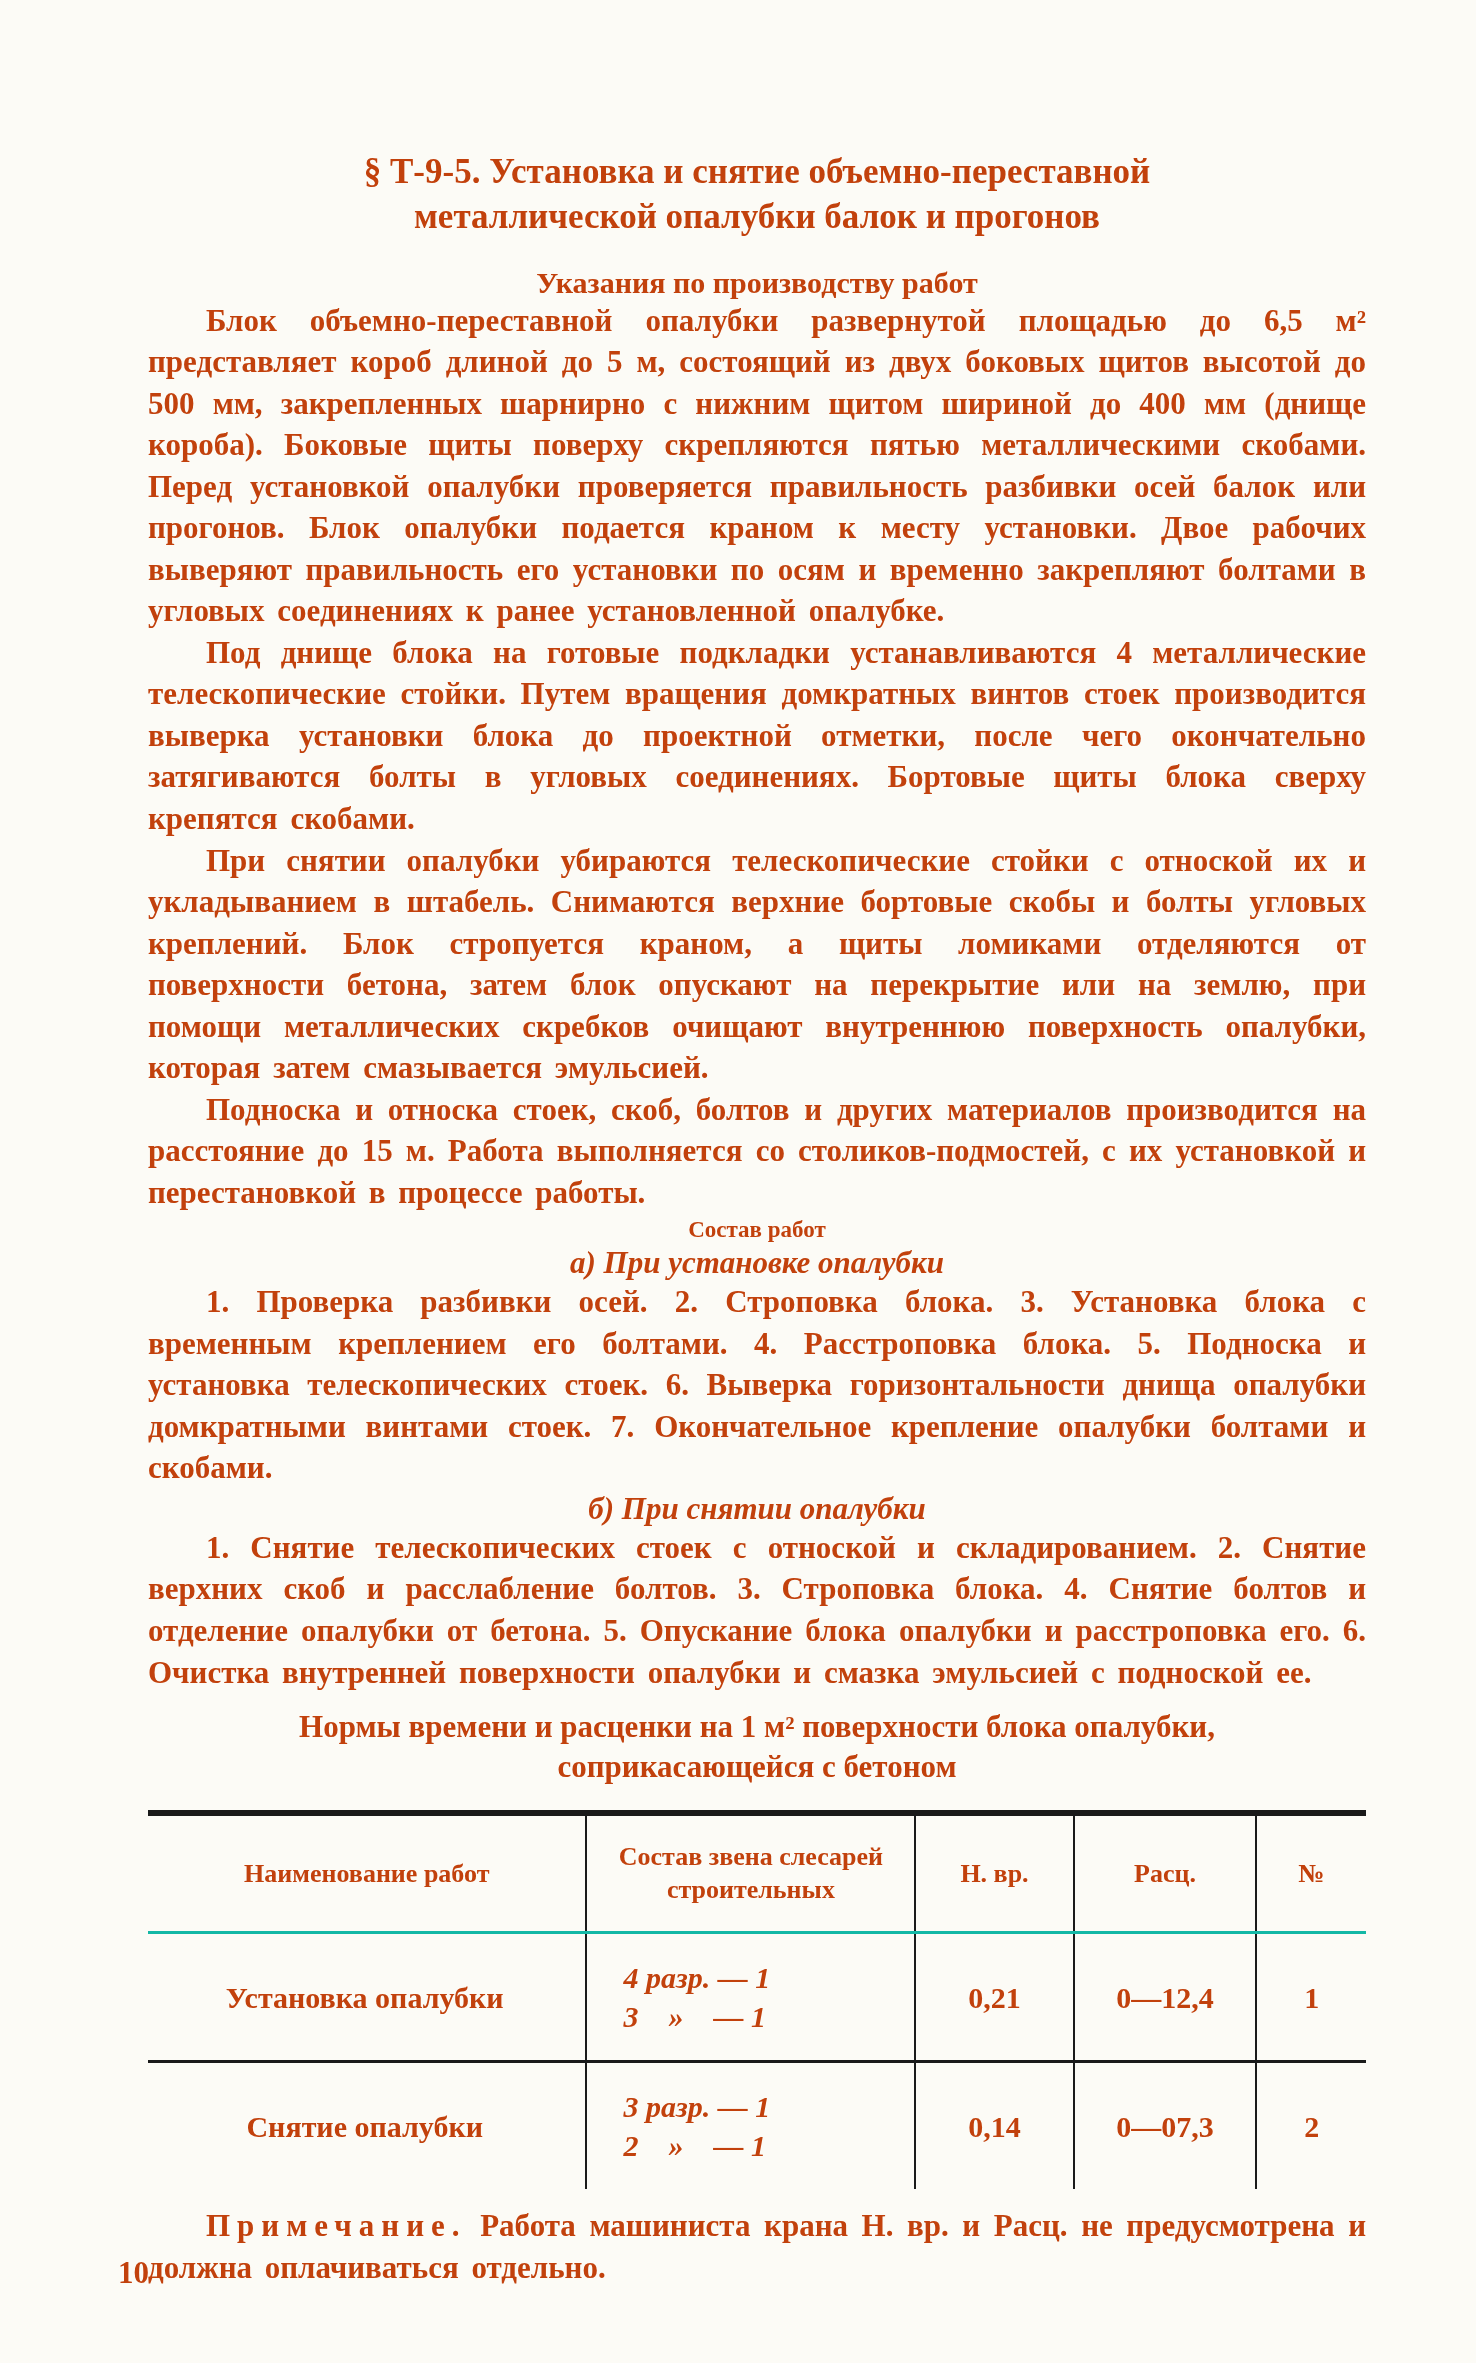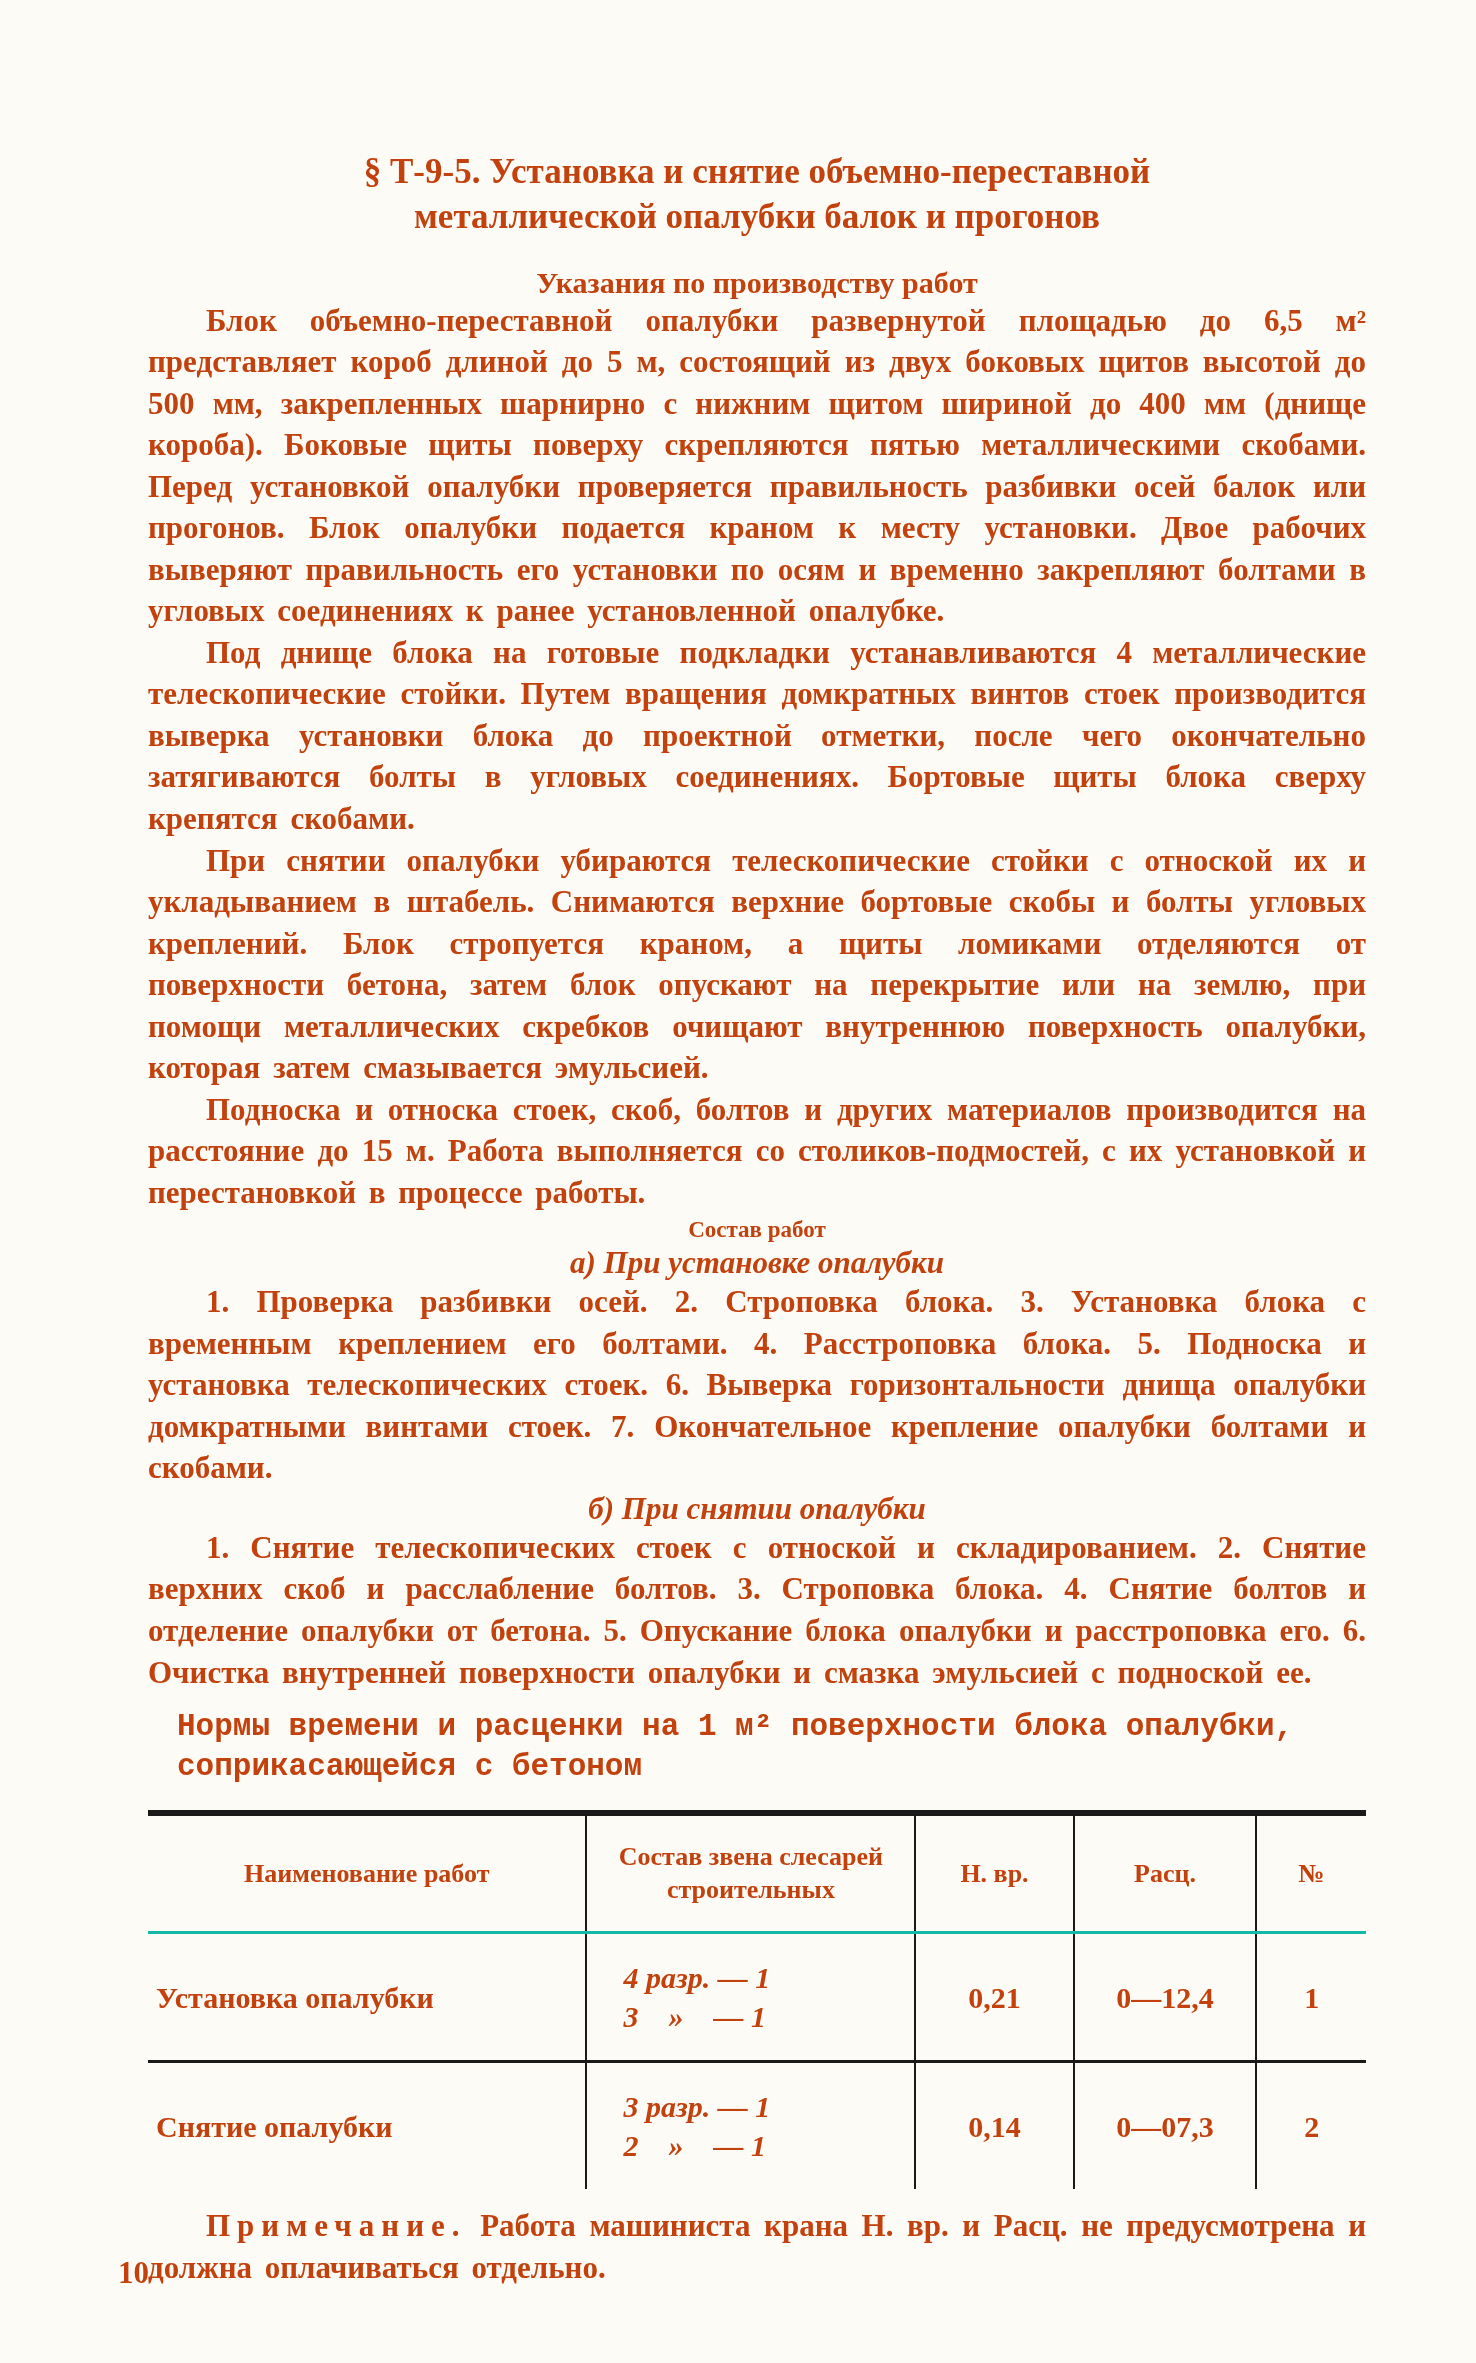--- a/index.html
+++ b/index.html
@@ -23,22 +23,22 @@
 
   p.body {
     font-size: 31px; font-weight: 700; line-height: 1.34;
     text-align: justify; text-indent: 58px; margin: 0; word-spacing: 5px;
   }
 
   .center-head { font-size: 23px; font-weight: 700; text-align: center; margin-top: 4px; font-family: Liberation Serif, serif; }
   .italic-head { font-size: 31px; font-weight: 700; font-style: italic; text-align: center; margin-top: 2px; }
 
   .table-title {
-    font-size: 31px; font-weight: 700; text-align: left;
-    line-height: 1.3; margin: 14px auto 0 auto; max-width: 1160px; font-family: Liberation Mono, monospace;
+    font-size: 31px; font-weight: 700; text-align: center;
+    line-height: 1.3; margin: 14px auto 0 auto; max-width: 1160px;
   }
 
   table.norms {
     width: 100%; border-collapse: collapse; margin-top: 22px;
     border-top: 6px solid #1a1a1a;
   }
   .norms th {
     font-size: 26px; font-weight: 700; text-align: center; vertical-align: middle;
     padding: 24px 12px; line-height: 1.3;
   }
@@ -46,21 +46,21 @@
   .norms tbody tr.rule { border-bottom: 3px solid #1a1a1a; }
   .norms td { font-size: 30px; font-weight: 700; padding: 24px 12px; vertical-align: middle; line-height: 1.3; }
   .norms th + th, .norms td + td { border-left: 2px solid #1a1a1a; }
 
   .col-name { width: 36%; }
   .col-crew { width: 27%; }
   .col-time { width: 13%; }
   .col-rate { width: 15%; }
   .col-num  { width: 9%; }
 
-  td.name { text-align: left; padding-left: 8px; }
+  td.name { text-align: center; padding-left: 8px; }
   td.crew { font-style: italic; padding-left: 36px; }
   td.crew .line { display: block; }
   td.time, td.rate, td.num { text-align: center; }
 
   .note {
     font-size: 31px; font-weight: 700; line-height: 1.34;
     text-align: justify; text-indent: 58px; margin-top: 16px; word-spacing: 5px;
   }
   .note .spaced { letter-spacing: 7px; }
 

